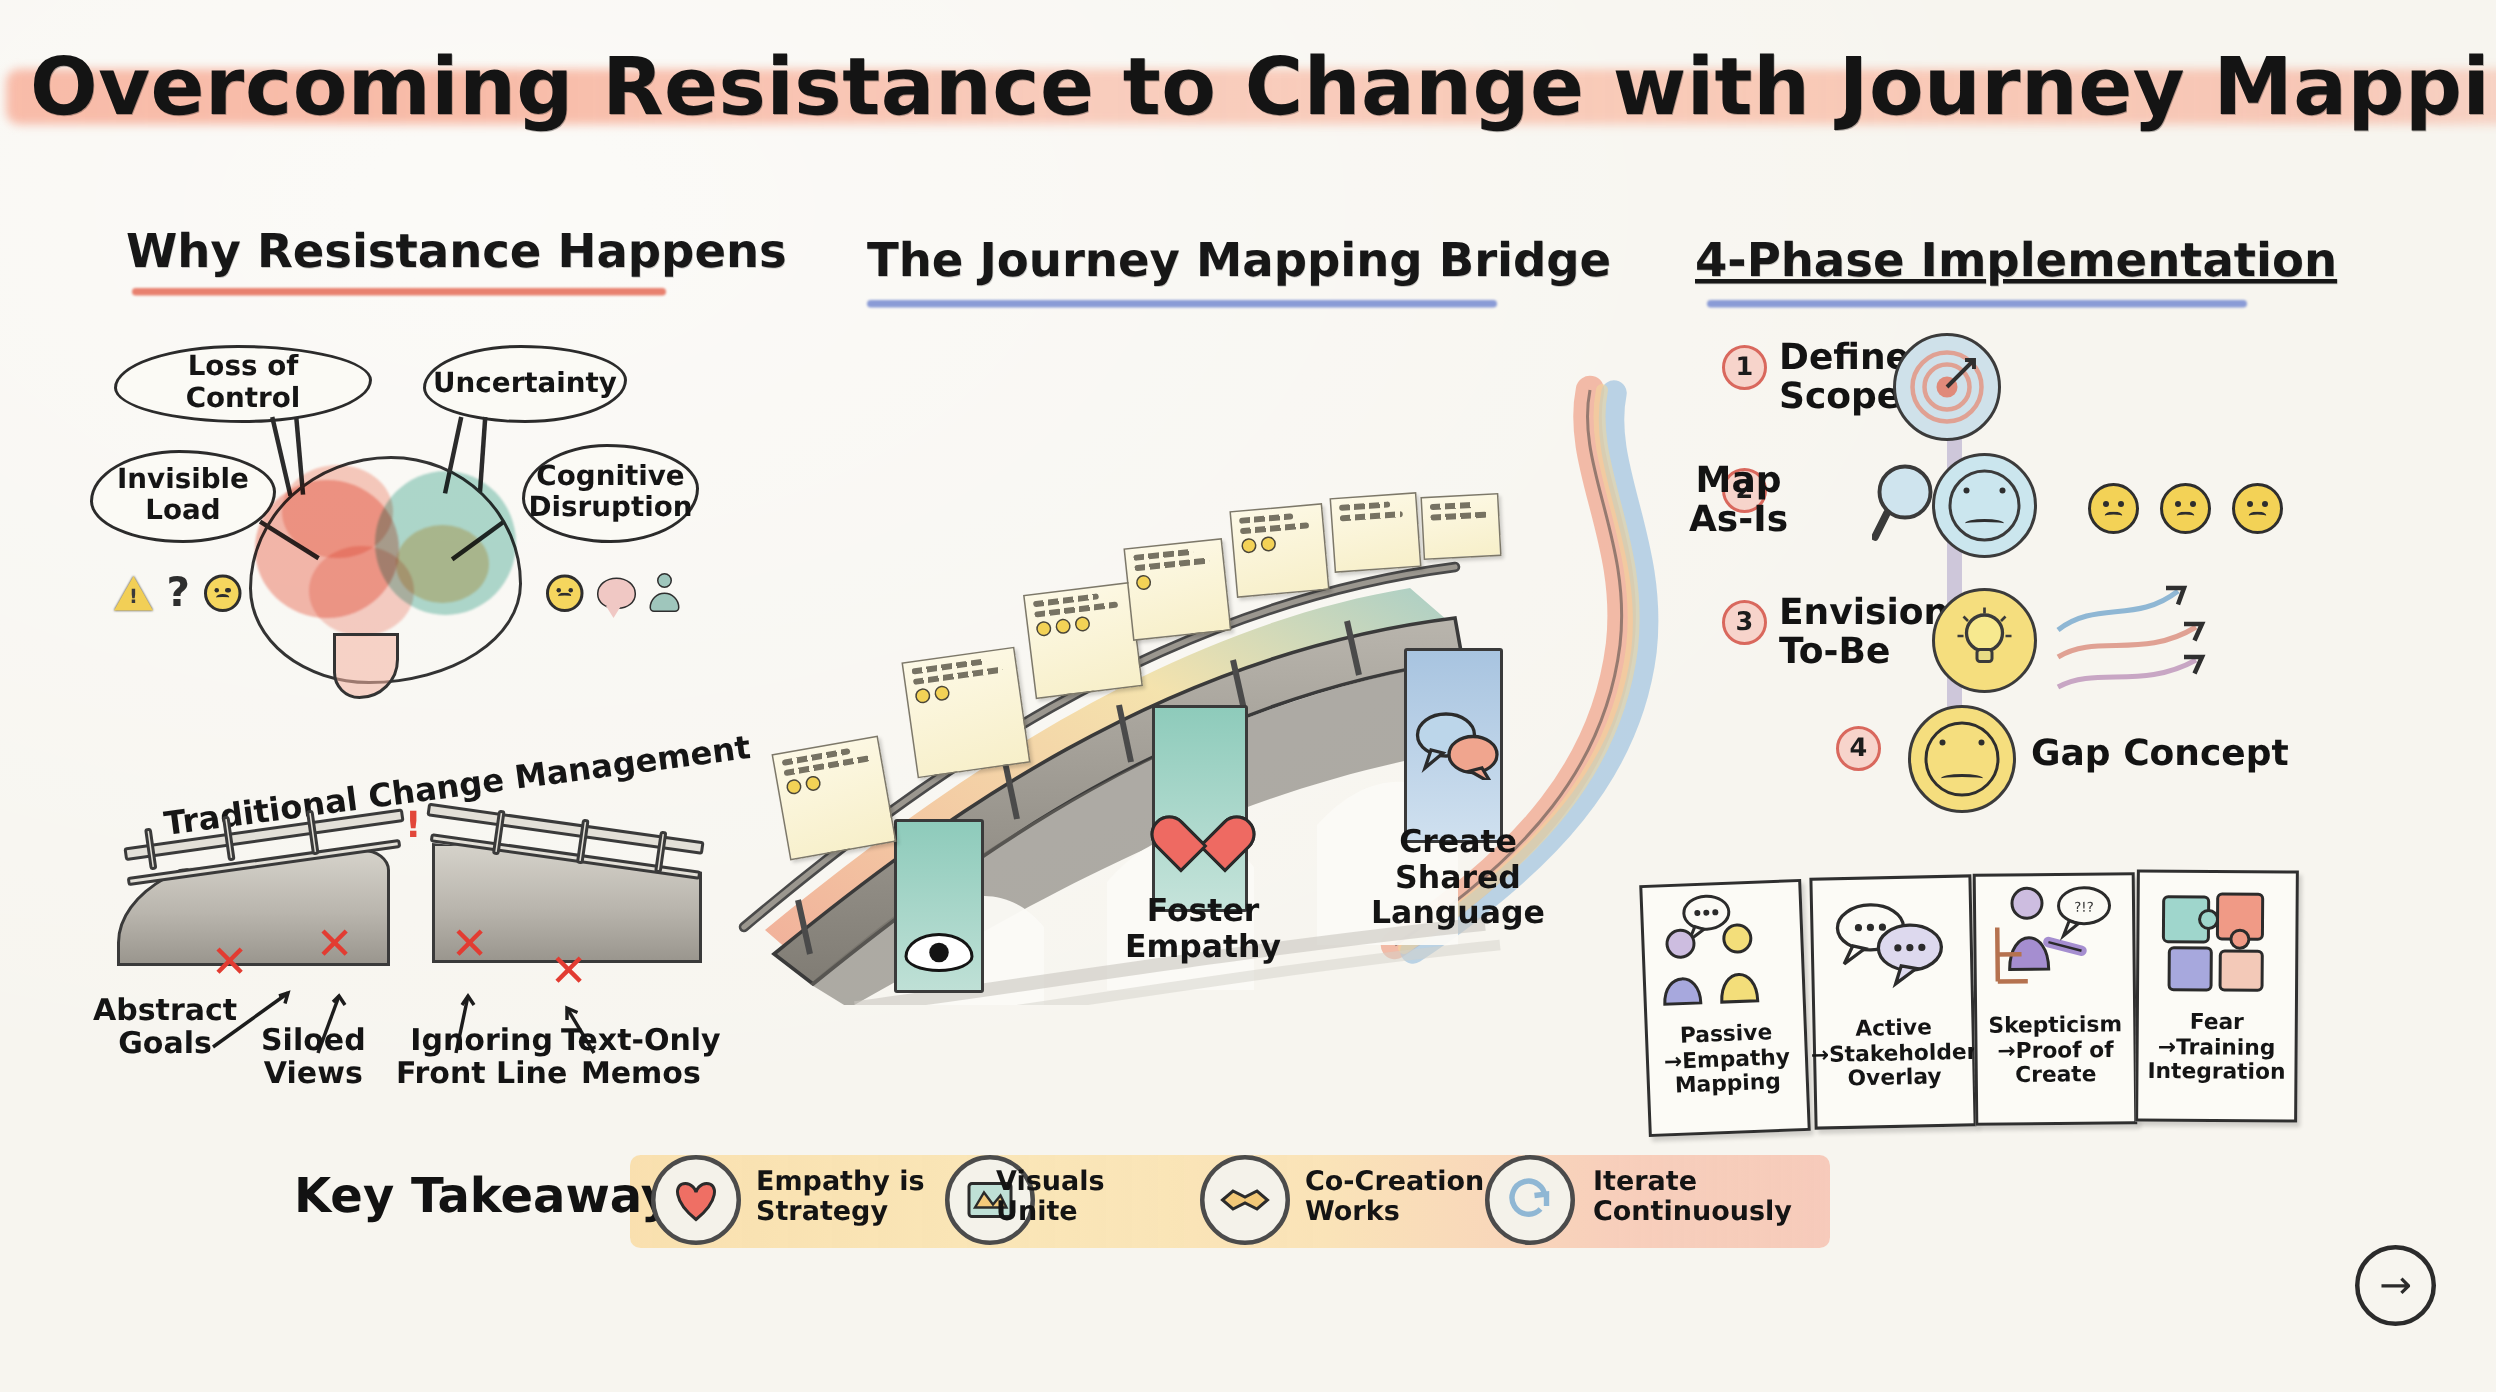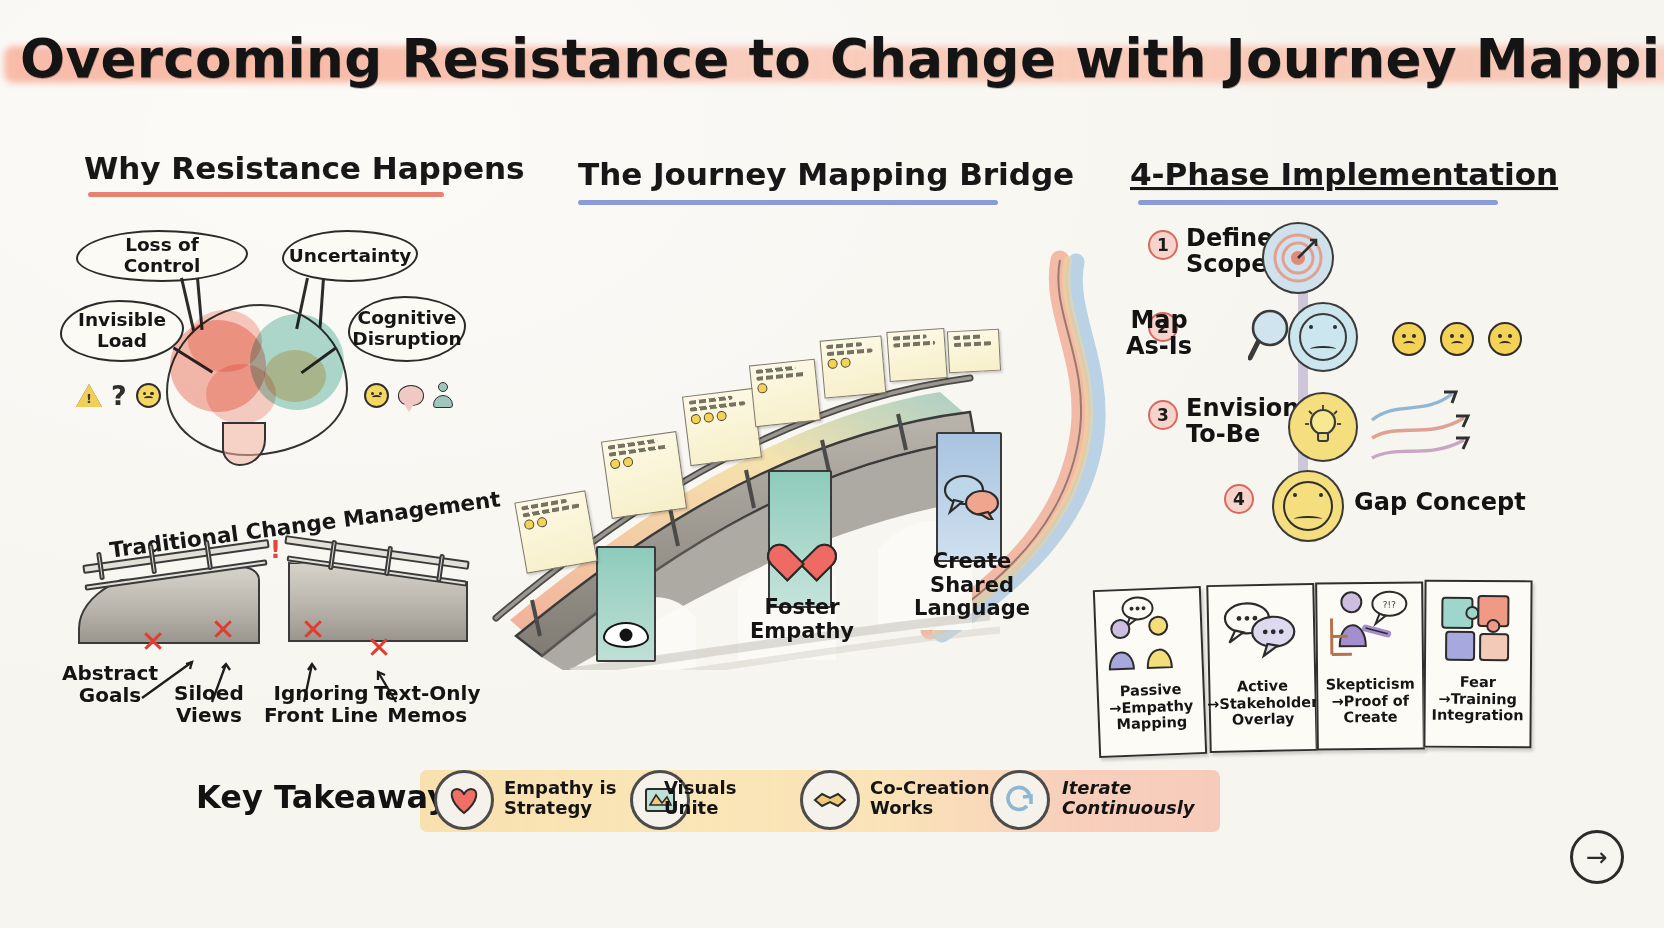--- a/index.html
+++ b/index.html
@@ -819,20 +819,20 @@
     <span>Co-Creation</span><br>
     <span>Works</span>
   </div>
 
   <div class="badge" style="--bc:#b79ed0; left:990px; top:770px;">
     <svg width="34" height="32" viewBox="0 0 34 32">
       <path d="M27 14 A11 11 0 1 0 24 22" fill="none" stroke="#8fb7d4" stroke-width="3.6"></path>
       <path d="M20 13 L28 12 L28 20" fill="none" stroke="#8fb7d4" stroke-width="3.6"></path>
     </svg>
   </div>
-  <div class="kt-text" style="left:1062px; top:778px;font-style:italic;">
+  <div class="kt-text" style="left:1062px; top:778px;">
     <span>Iterate</span><br>
     <span>Continuously</span>
   </div>
 
   <div id="next-btn">→</div>
 
 </div>
 
 </body></html>

